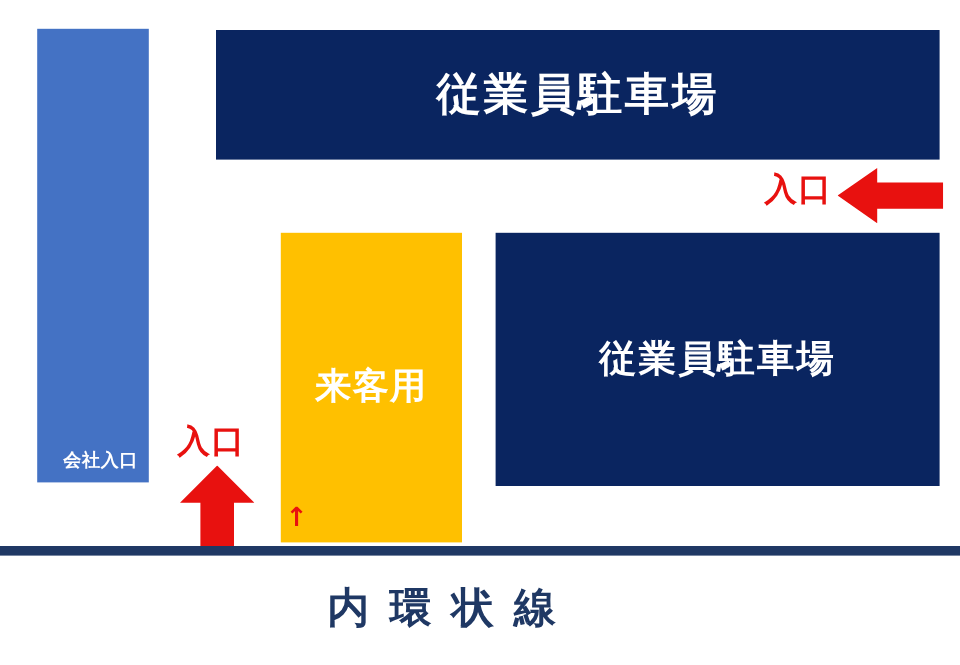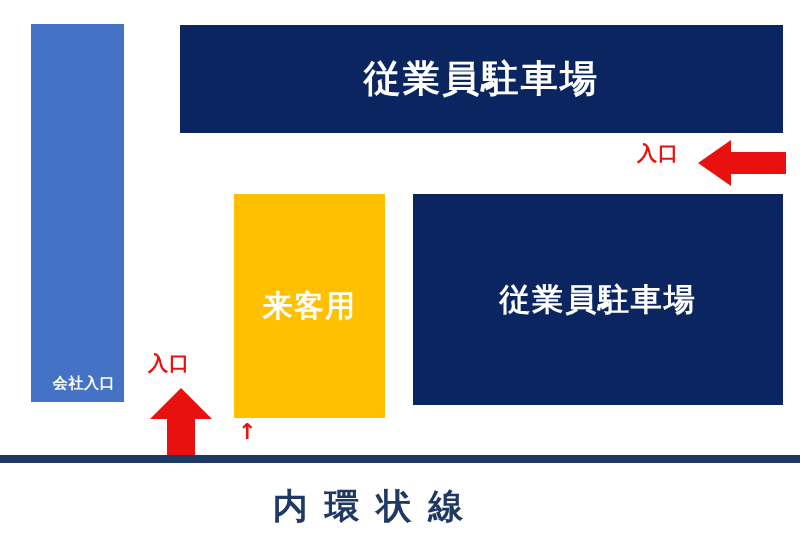--- a/index.html
+++ b/index.html
@@ -73,35 +73,35 @@
     color: #ffffff;
     font-size: 31px;
     letter-spacing: 0.06em;
   }
 
   
   #visitor-lot {
     left: 234px;
     top: 194px;
     width: 151px;
-    height: 224px;
+    height: 258px;
     background: #ffc000;
     color: #ffffff;
     font-size: 30px;
     letter-spacing: 0.04em;
     flex-direction: column;
   }
   #visitor-lot .vline { display: block; }
 
   
   .entrance-label {
     position: absolute;
     color: #e8110f;
     font-weight: bold;
-    font-size: 20px;
+    font-size: 27px;
     letter-spacing: 0.05em;
     white-space: nowrap;
   }
   #entrance-label-right { left: 637px; top: 140px; }
   #entrance-label-bottom { left: 148px; top: 350px; }
 
   
   .arrow {
     position: absolute;
   }

